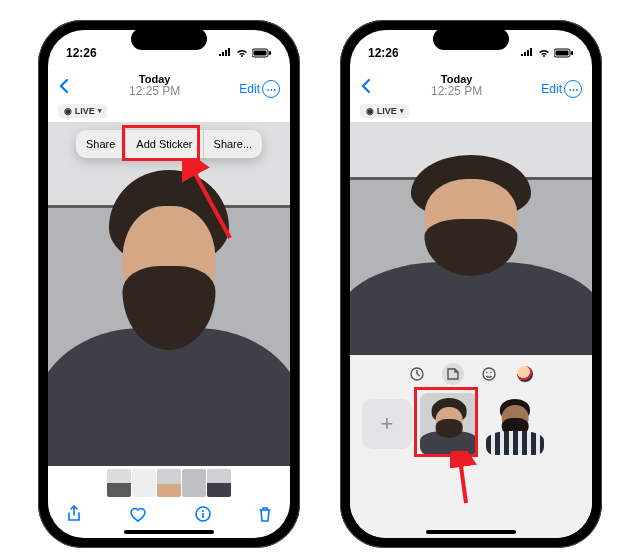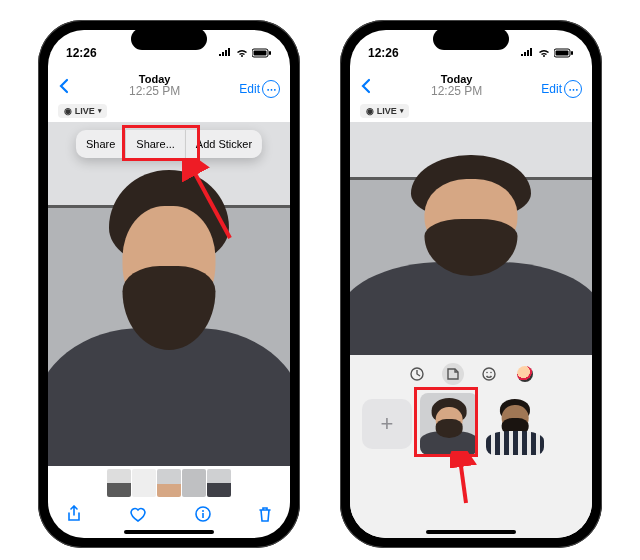--- a/index.html
+++ b/index.html
@@ -295,22 +295,22 @@
         <div class="ceiling"></div>
         <div class="shirt"></div>
         <div class="head">
           <div class="hair"></div>
           <div class="face"></div>
           <div class="beard"></div>
         </div>
 
         <div class="context-menu">
           <div class="item">Share</div>
+          <div class="item">Add Sticker</div>
           <div class="item">Share...</div>
-          <div class="item">Add Sticker</div>
         </div>
 
         <div class="highlight-box" style="top:3px; left:74px; width:78px; height:36px;"></div>
 
         <svg class="arrow" style="top:36px; left:134px;" width="60" height="90">
           <defs>
               <marker id="ah1" markerWidth="8" markerHeight="8" refX="2" refY="4" orient="auto">
                 <path d="M0 0L8 4L0 8z" fill="#ee1c25"></path>
               </marker>
             </defs>

